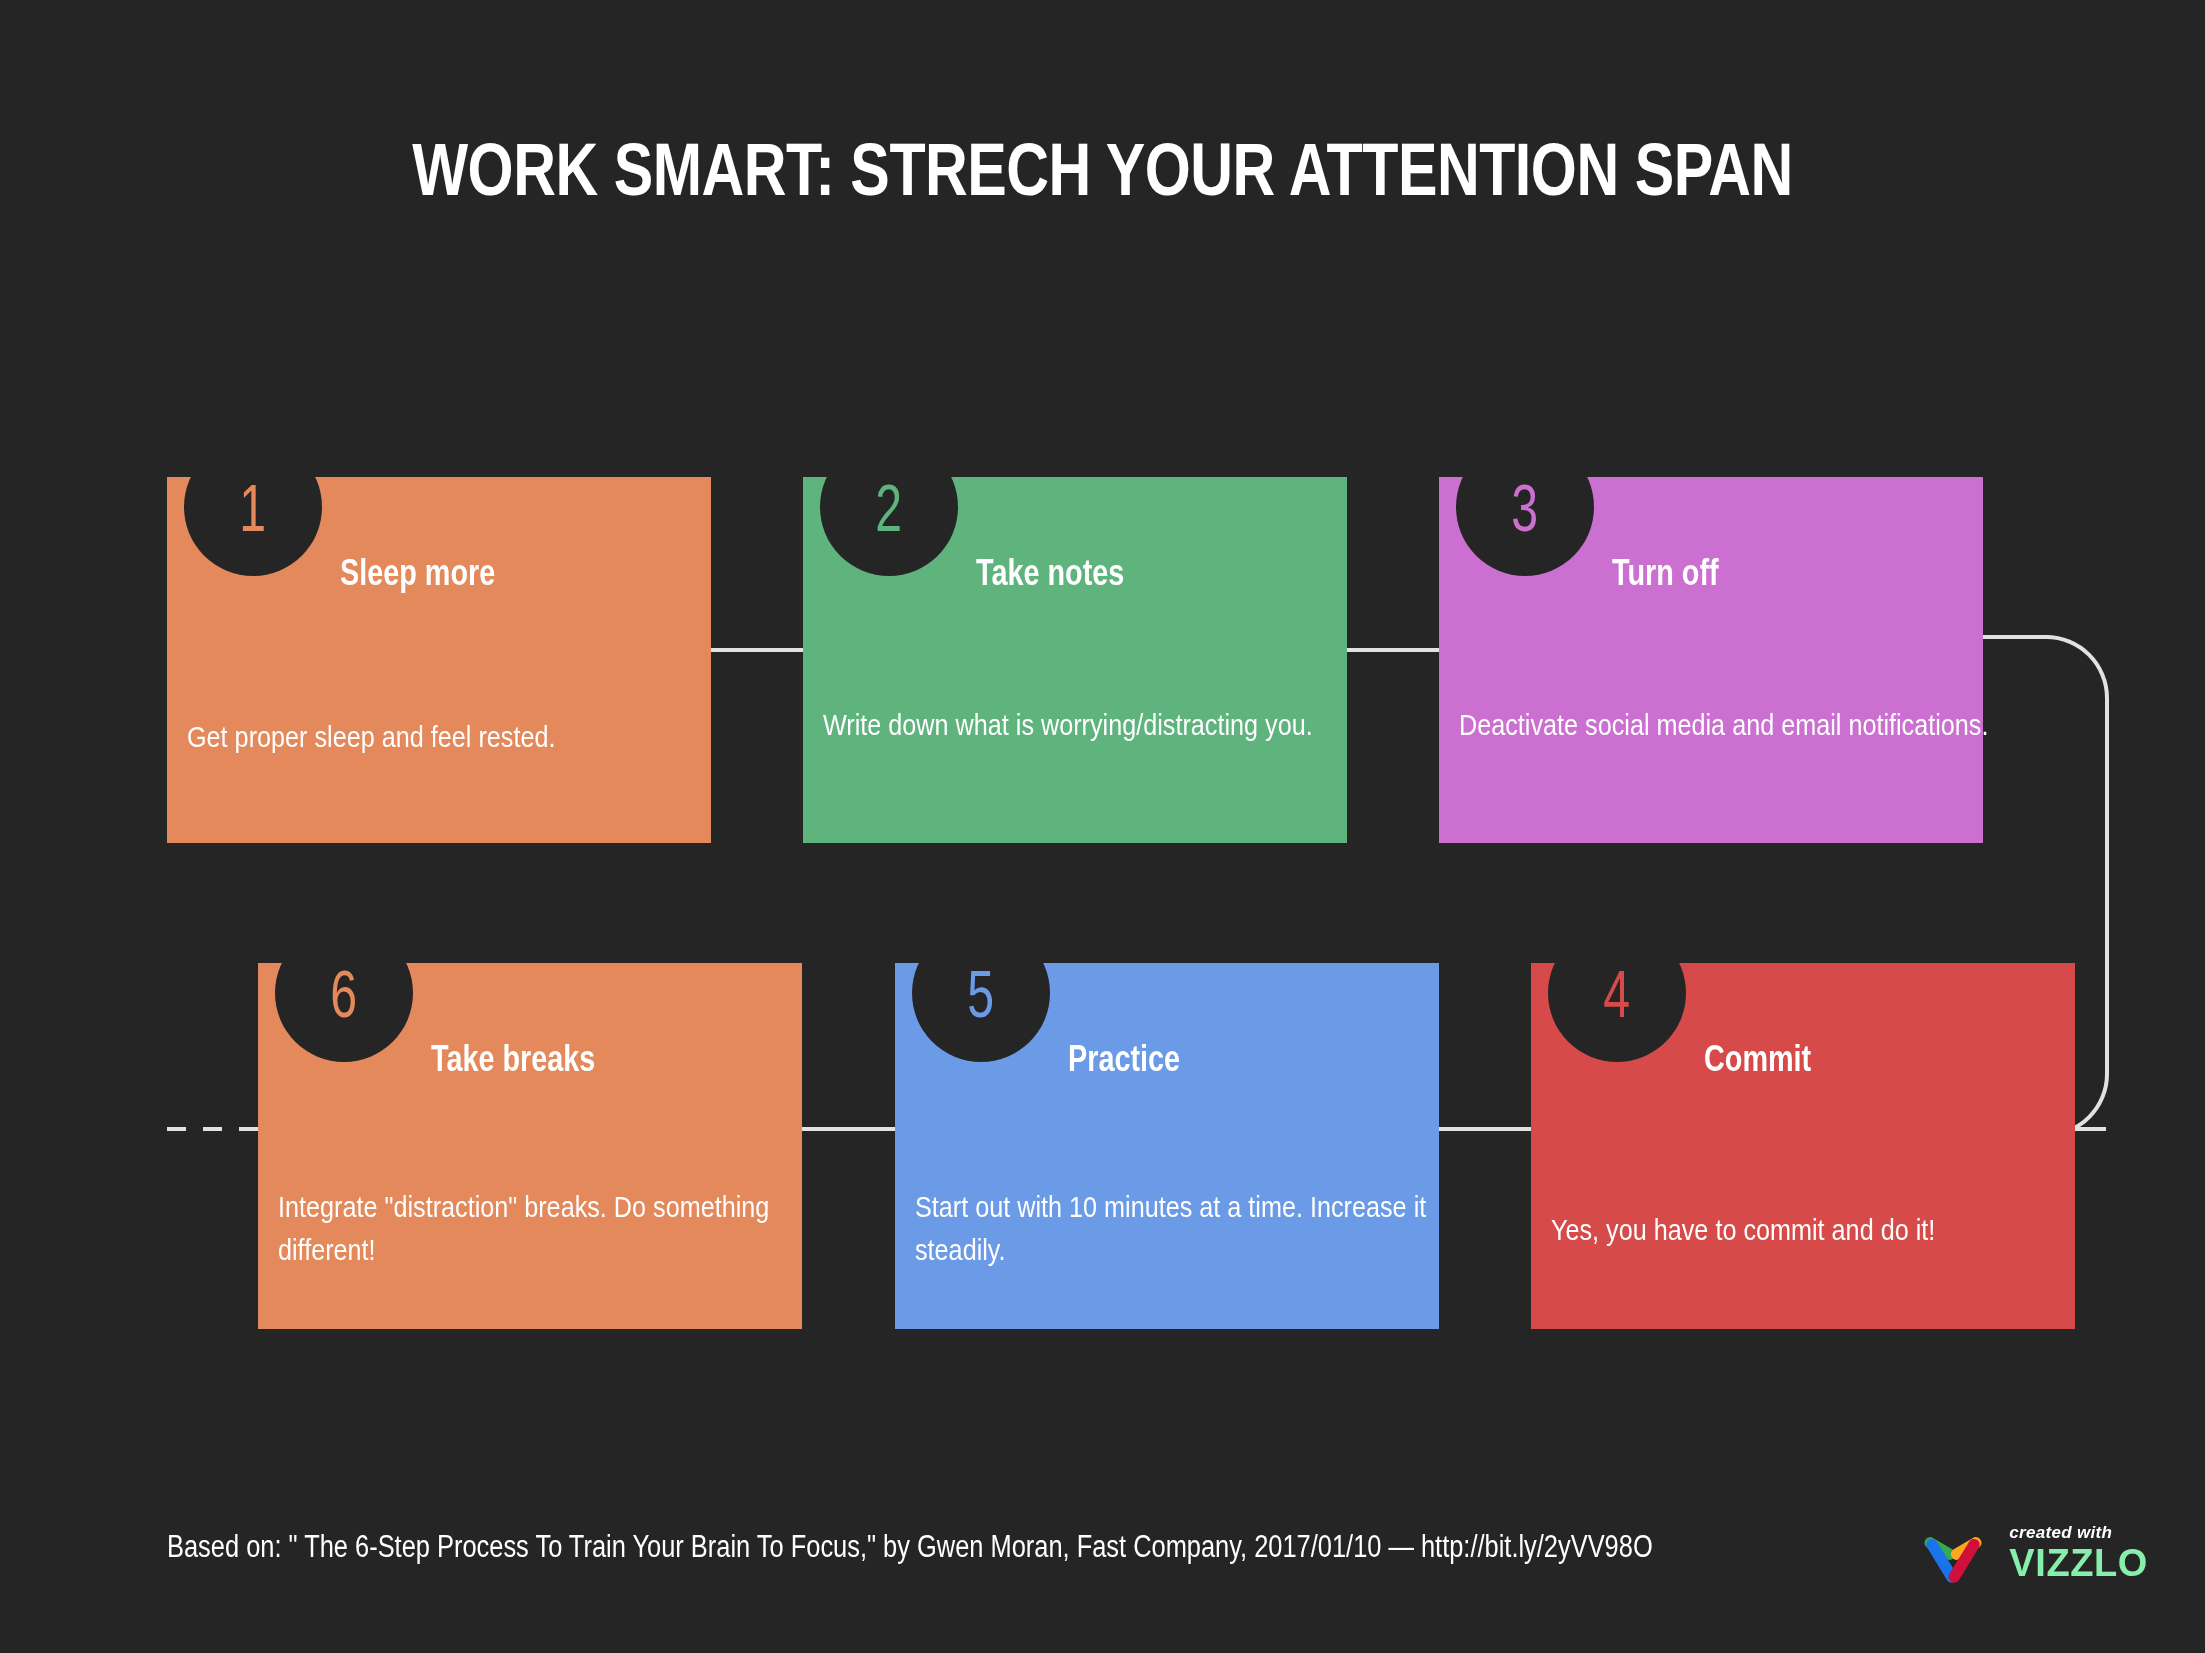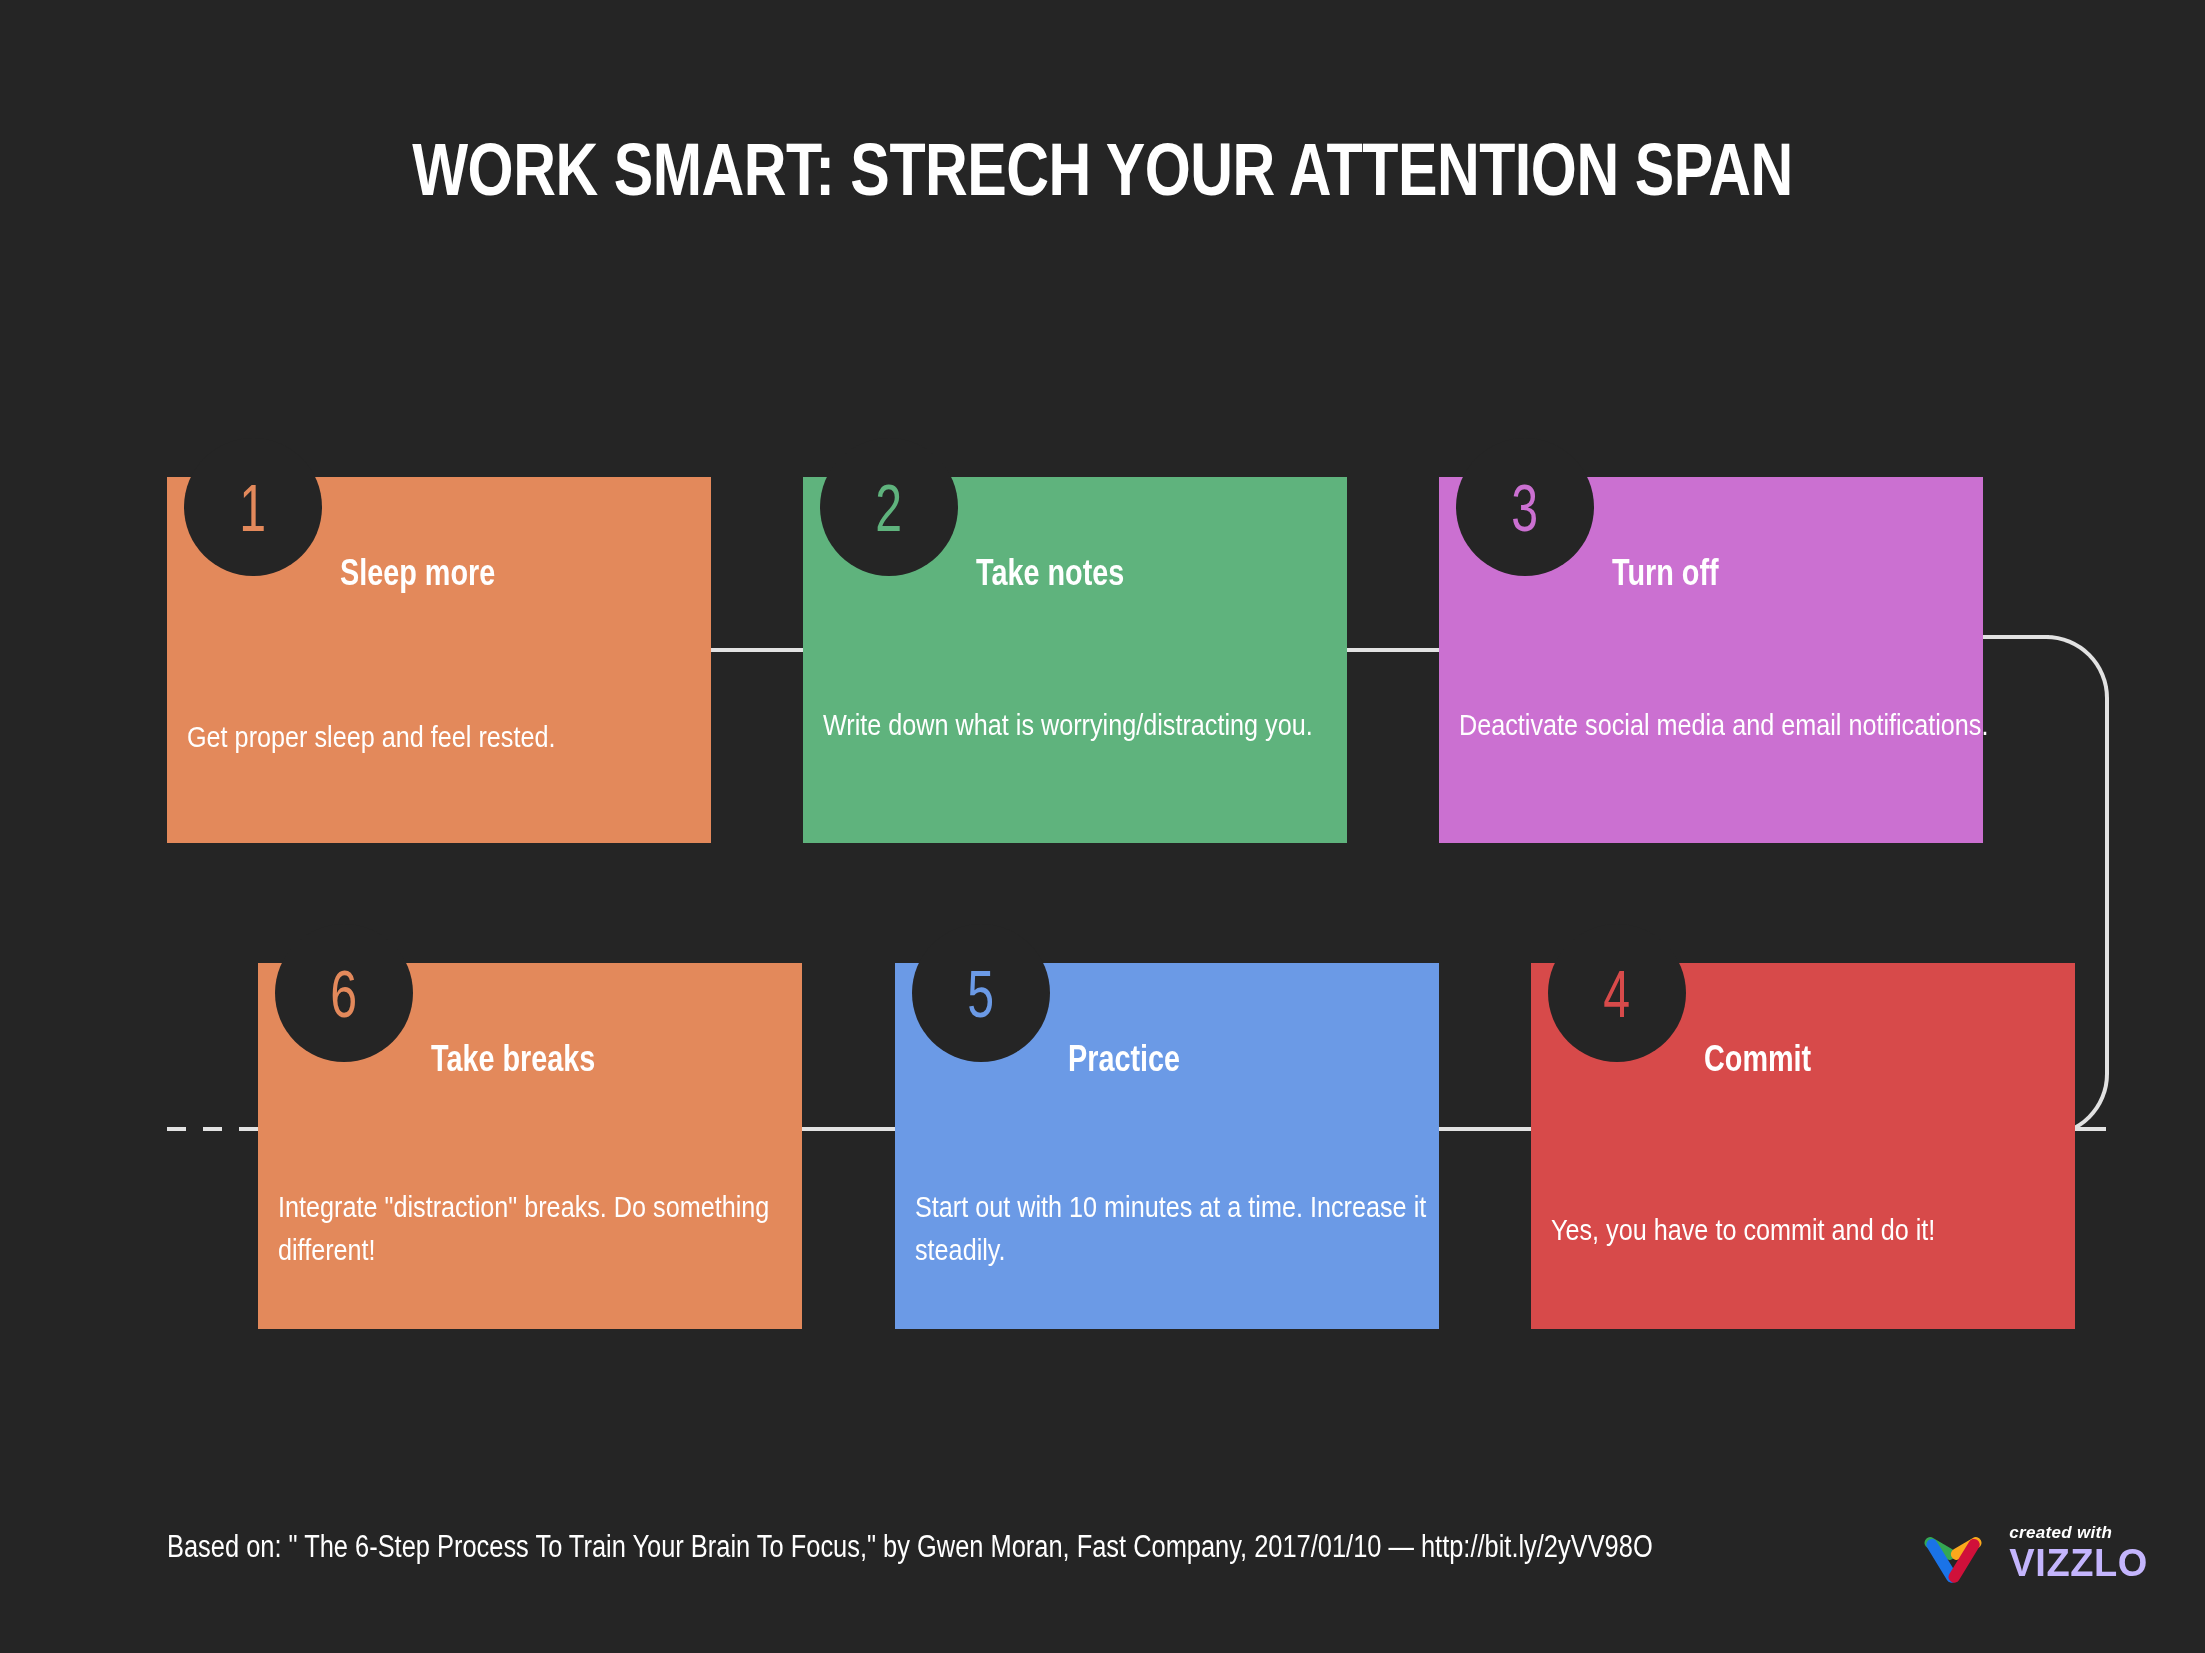--- a/index.html
+++ b/index.html
@@ -109,21 +109,21 @@
     gap:26px;
     justify-content:center;
   }
   .vizzlo-mark{width:60px;height:60px;display:block;}
   .vizzlo-text{display:flex;flex-direction:column;line-height:1;}
   .vizzlo-created{
     color:#ffffff;font-size:17px;font-style:italic;font-weight:700;
     margin-bottom:3.4px;letter-spacing:0.3px;
   }
   .vizzlo-word{
-    color:#c4b5fd;font-size:38px;font-weight:700;letter-spacing:0.6px;
+    color:#86efac;font-size:38px;font-weight:700;letter-spacing:0.6px;
   }
 </style>
 </head>
 <body>
 
 <div class="canvas">
 
   <div class="title">WORK SMART: STRECH YOUR ATTENTION SPAN</div>
 
   <div class="conn conn-h" style="left:710px;top:648px;width:98px;"></div>

